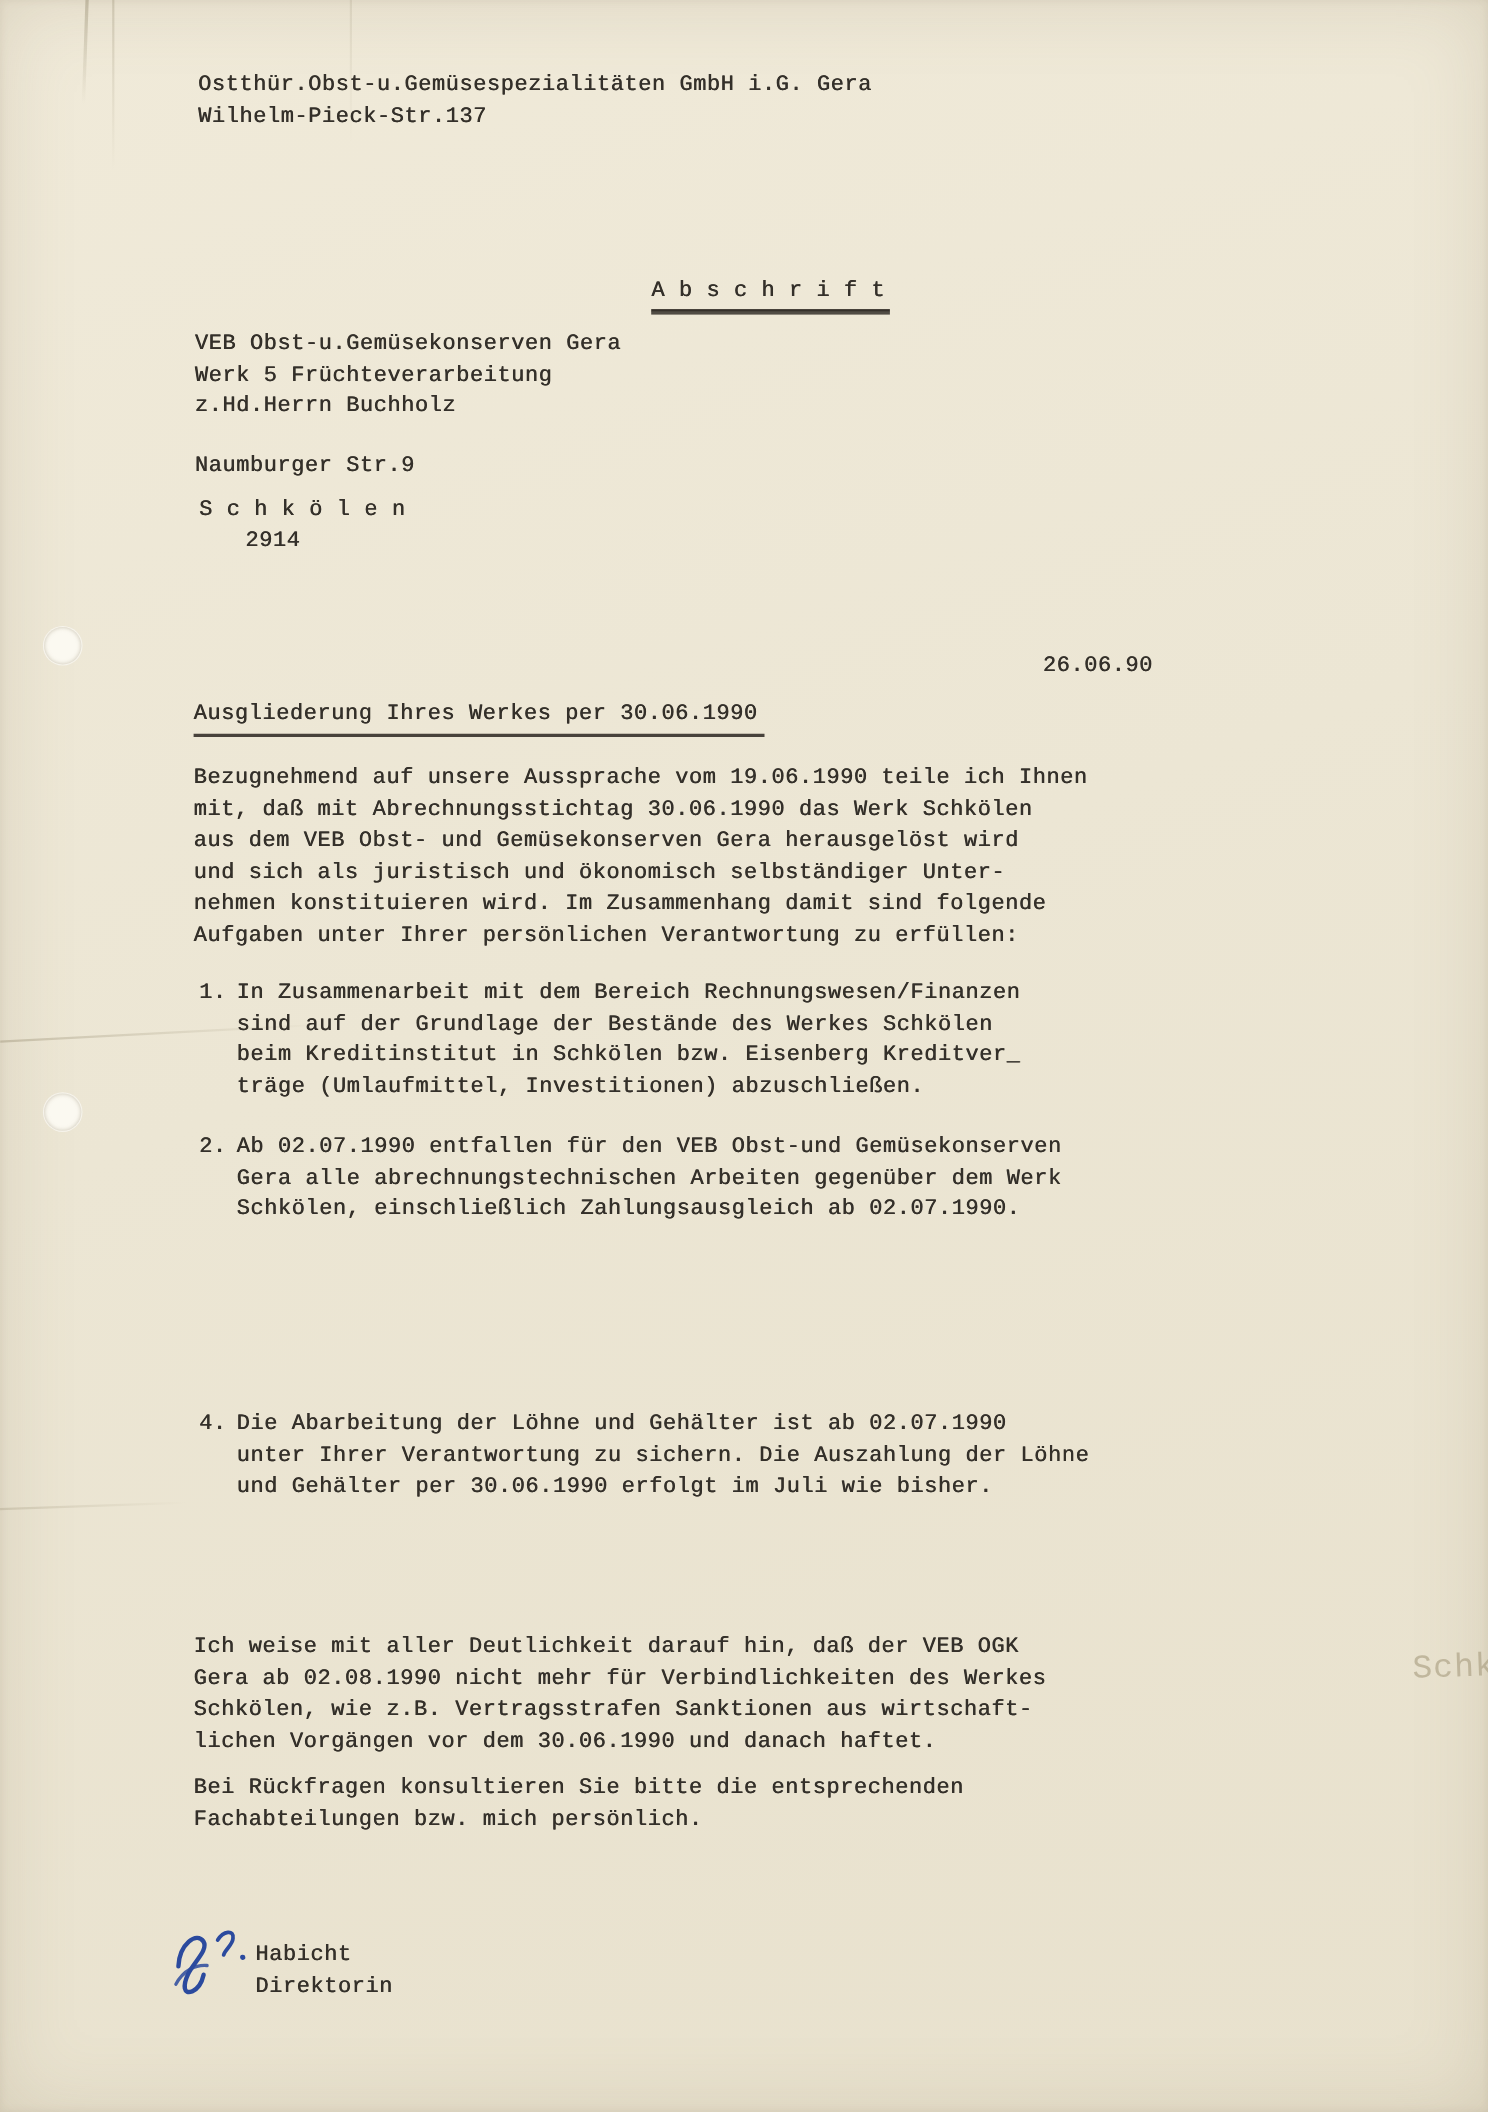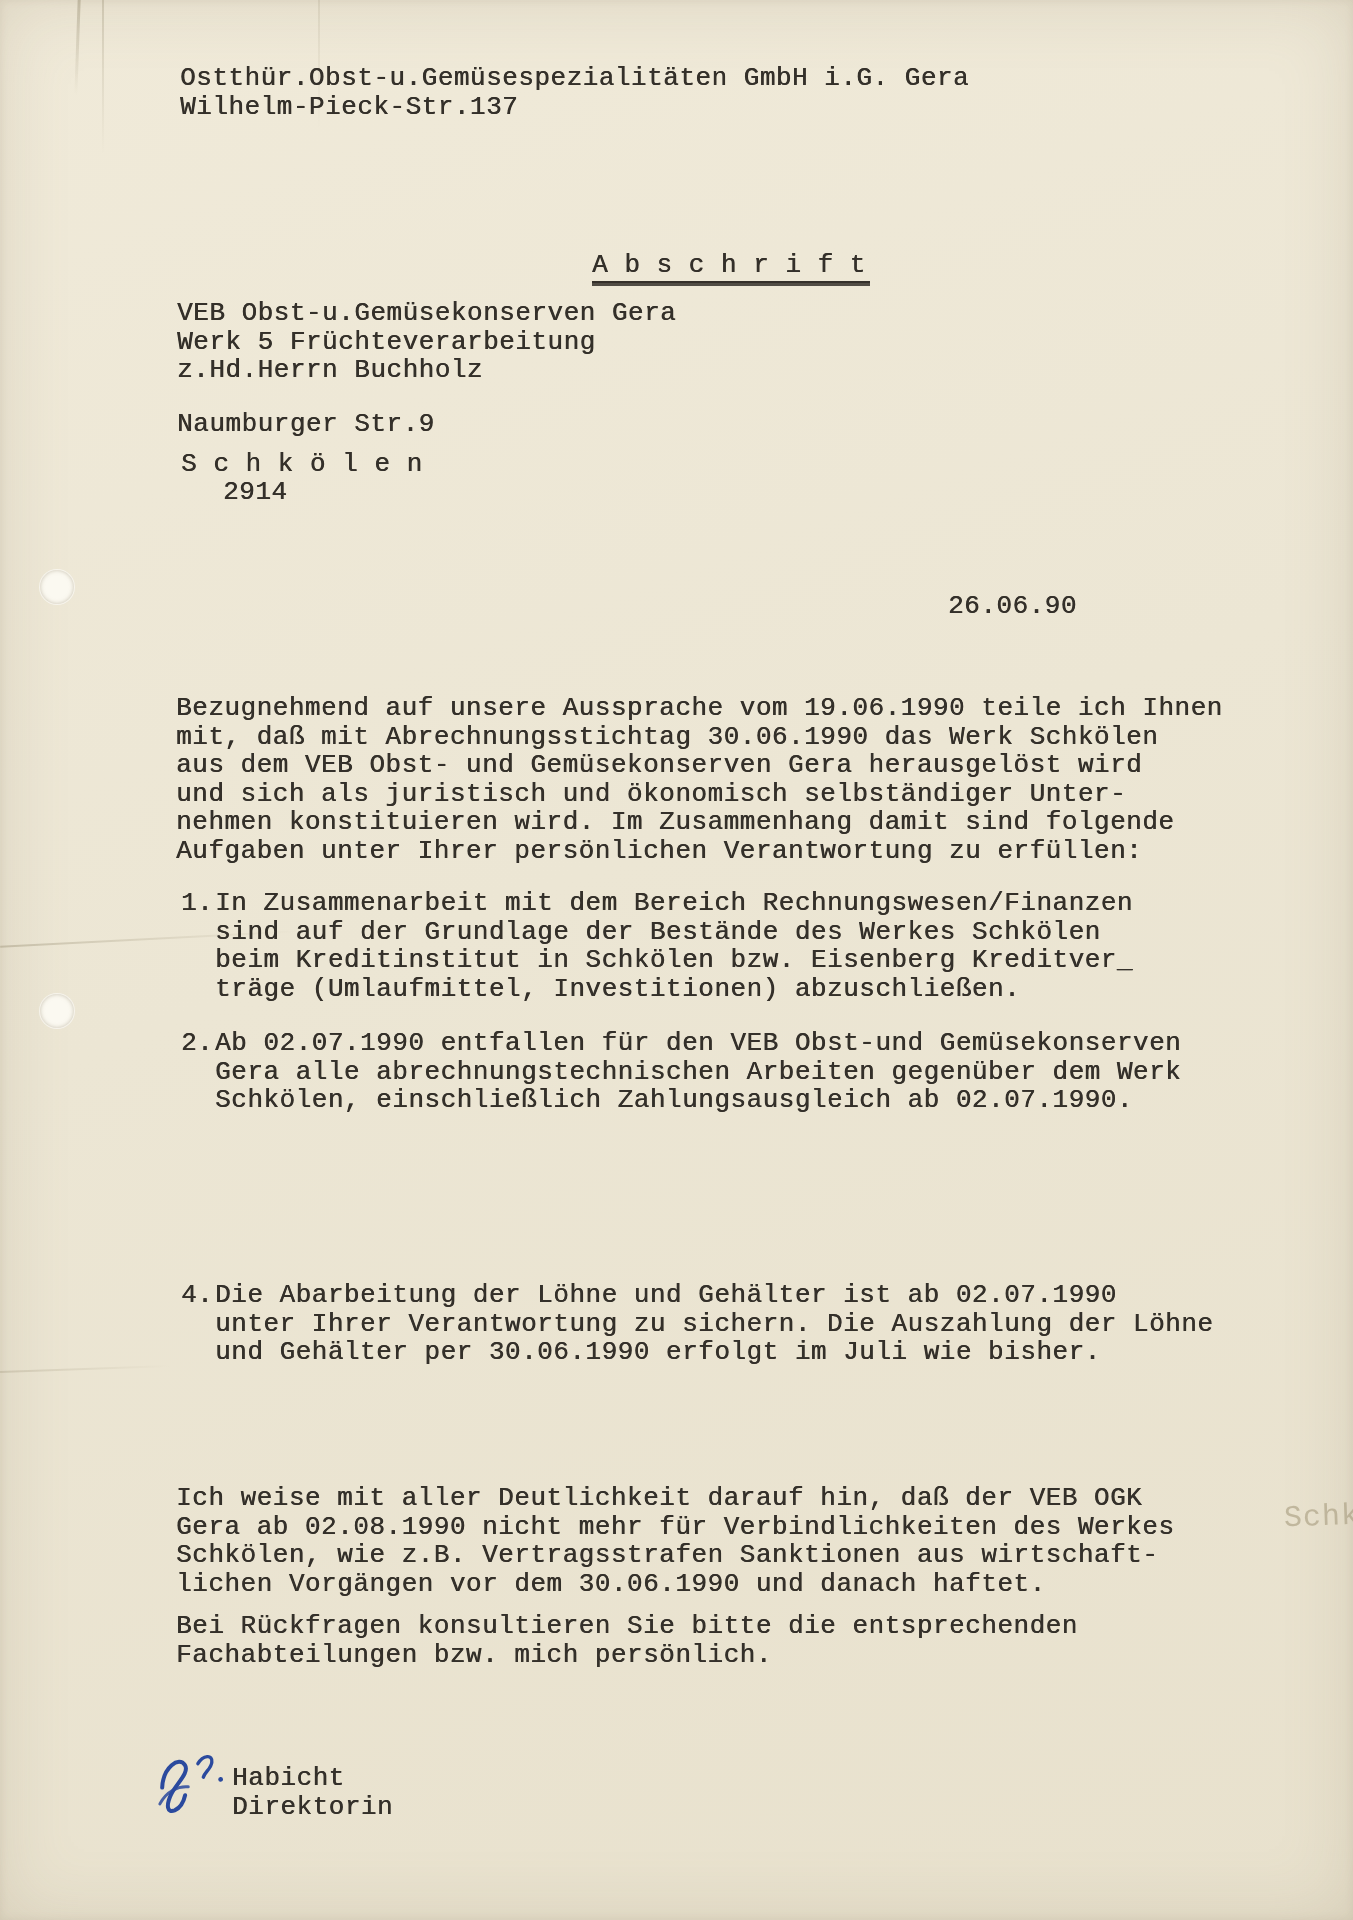--- a/index.html
+++ b/index.html
@@ -9,21 +9,21 @@
     height: 1920px;
     margin: 0 auto;
     overflow: hidden;
     background: linear-gradient(160deg, #f0ead9 0%, #ece6d4 45%, #e8e1cd 100%);
     box-shadow: inset 0 0 70px rgba(140,125,95,.20), inset 0 0 8px rgba(120,105,80,.12);
     font-family: "Liberation Mono", "DejaVu Sans Mono", monospace;
     color: #34302a;
   }
   .tw {
     position: absolute;
-    font-size: 26px;
+    font-size: 20px;
     line-height: 28.5px;
     letter-spacing: 0.5px;
     white-space: pre;
     text-shadow: 0.45px 0 0 currentColor;
   }
   .heading-underline {
     display: inline-block;
     padding: 0 4px 1px 0;
     border-bottom: 2px solid #35302a;
     box-shadow: 0 3px 0 rgba(53,48,42,.85);
@@ -102,20 +102,21 @@
 
   <div class="tw" style="left:177px; top:299px">VEB Obst-u.Gemüsekonserven Gera
 Werk 5 Früchteverarbeitung
 z.Hd.Herrn Buchholz</div>
   <div class="tw" style="left:177px; top:410px">Naumburger Str.9</div>
   <div class="tw" style="left:181px; top:450px">S c h k ö l e n</div>
   <div class="tw" style="left:223px; top:478px">2914</div>
 
   <div class="tw" style="left:948px; top:592px">26.06.90</div>
 
+  <div class="tw" style="left:176px; top:636px"><span class="subject-underline">Ausgliederung Ihres Werkes per 30.06.1990</span></div>
 
   <div class="tw" style="left:176px; top:694px">Bezugnehmend auf unsere Aussprache vom 19.06.1990 teile ich Ihnen
 mit, daß mit Abrechnungsstichtag 30.06.1990 das Werk Schkölen
 aus dem VEB Obst- und Gemüsekonserven Gera herausgelöst wird
 und sich als juristisch und ökonomisch selbständiger Unter-
 nehmen konstituieren wird. Im Zusammenhang damit sind folgende
 Aufgaben unter Ihrer persönlichen Verantwortung zu erfüllen:</div>
 
   <div class="tw item" style="left:181px; top:889px"><span class="num">1.</span><span class="txt">In Zusammenarbeit mit dem Bereich Rechnungswesen/Finanzen
 sind auf der Grundlage der Bestände des Werkes Schkölen

